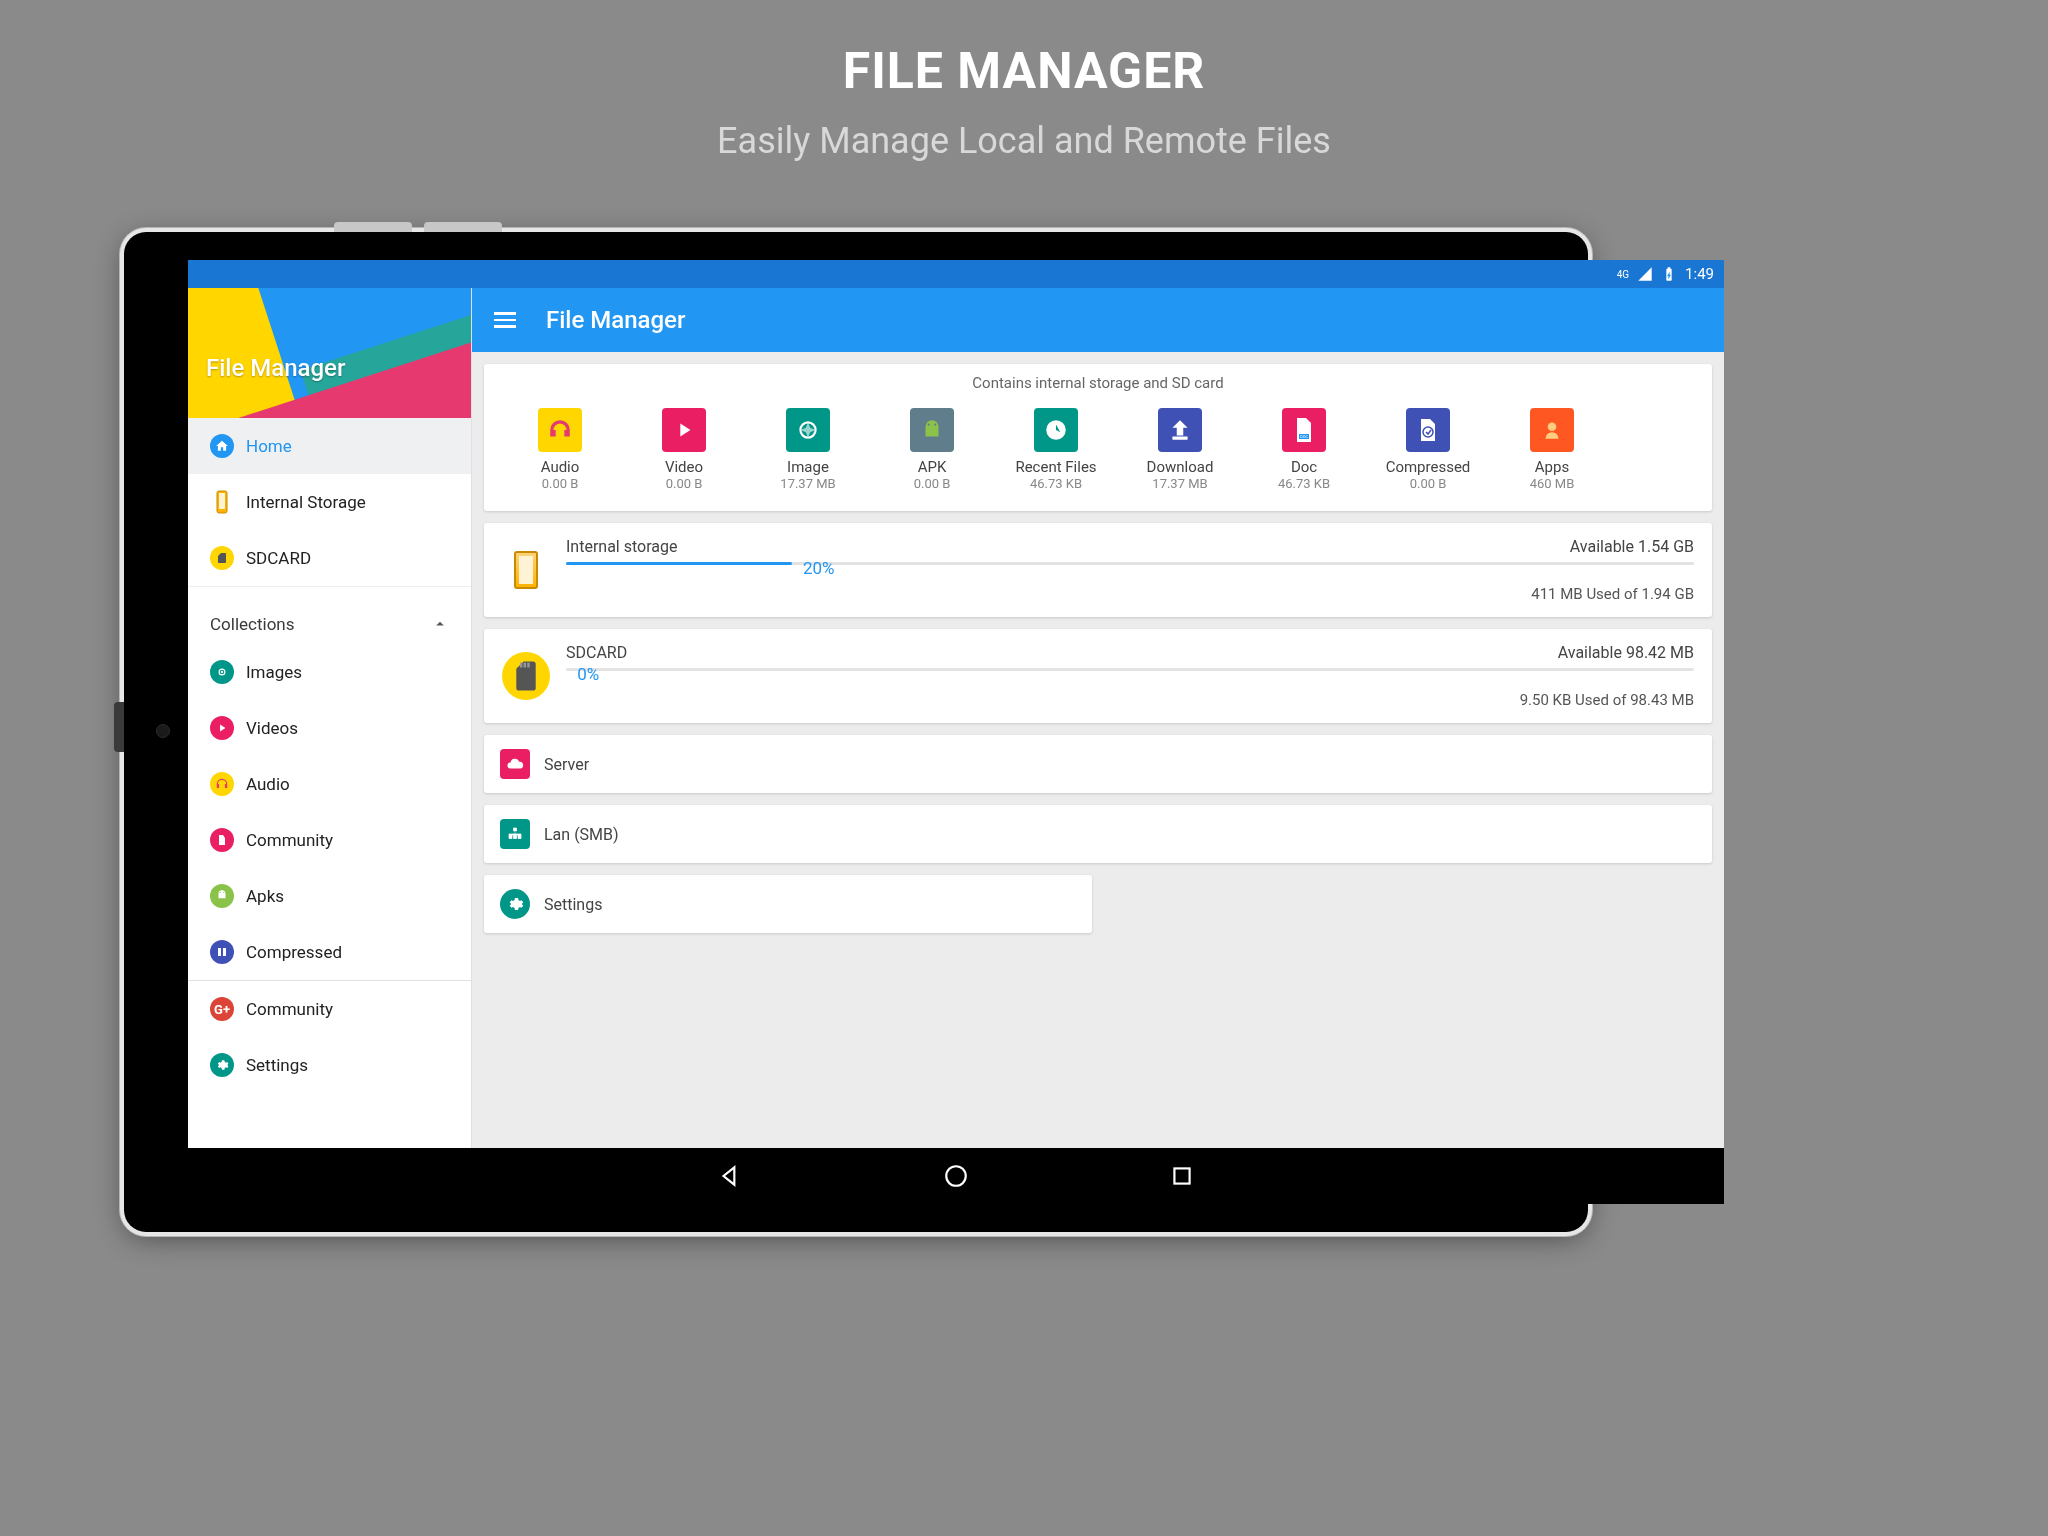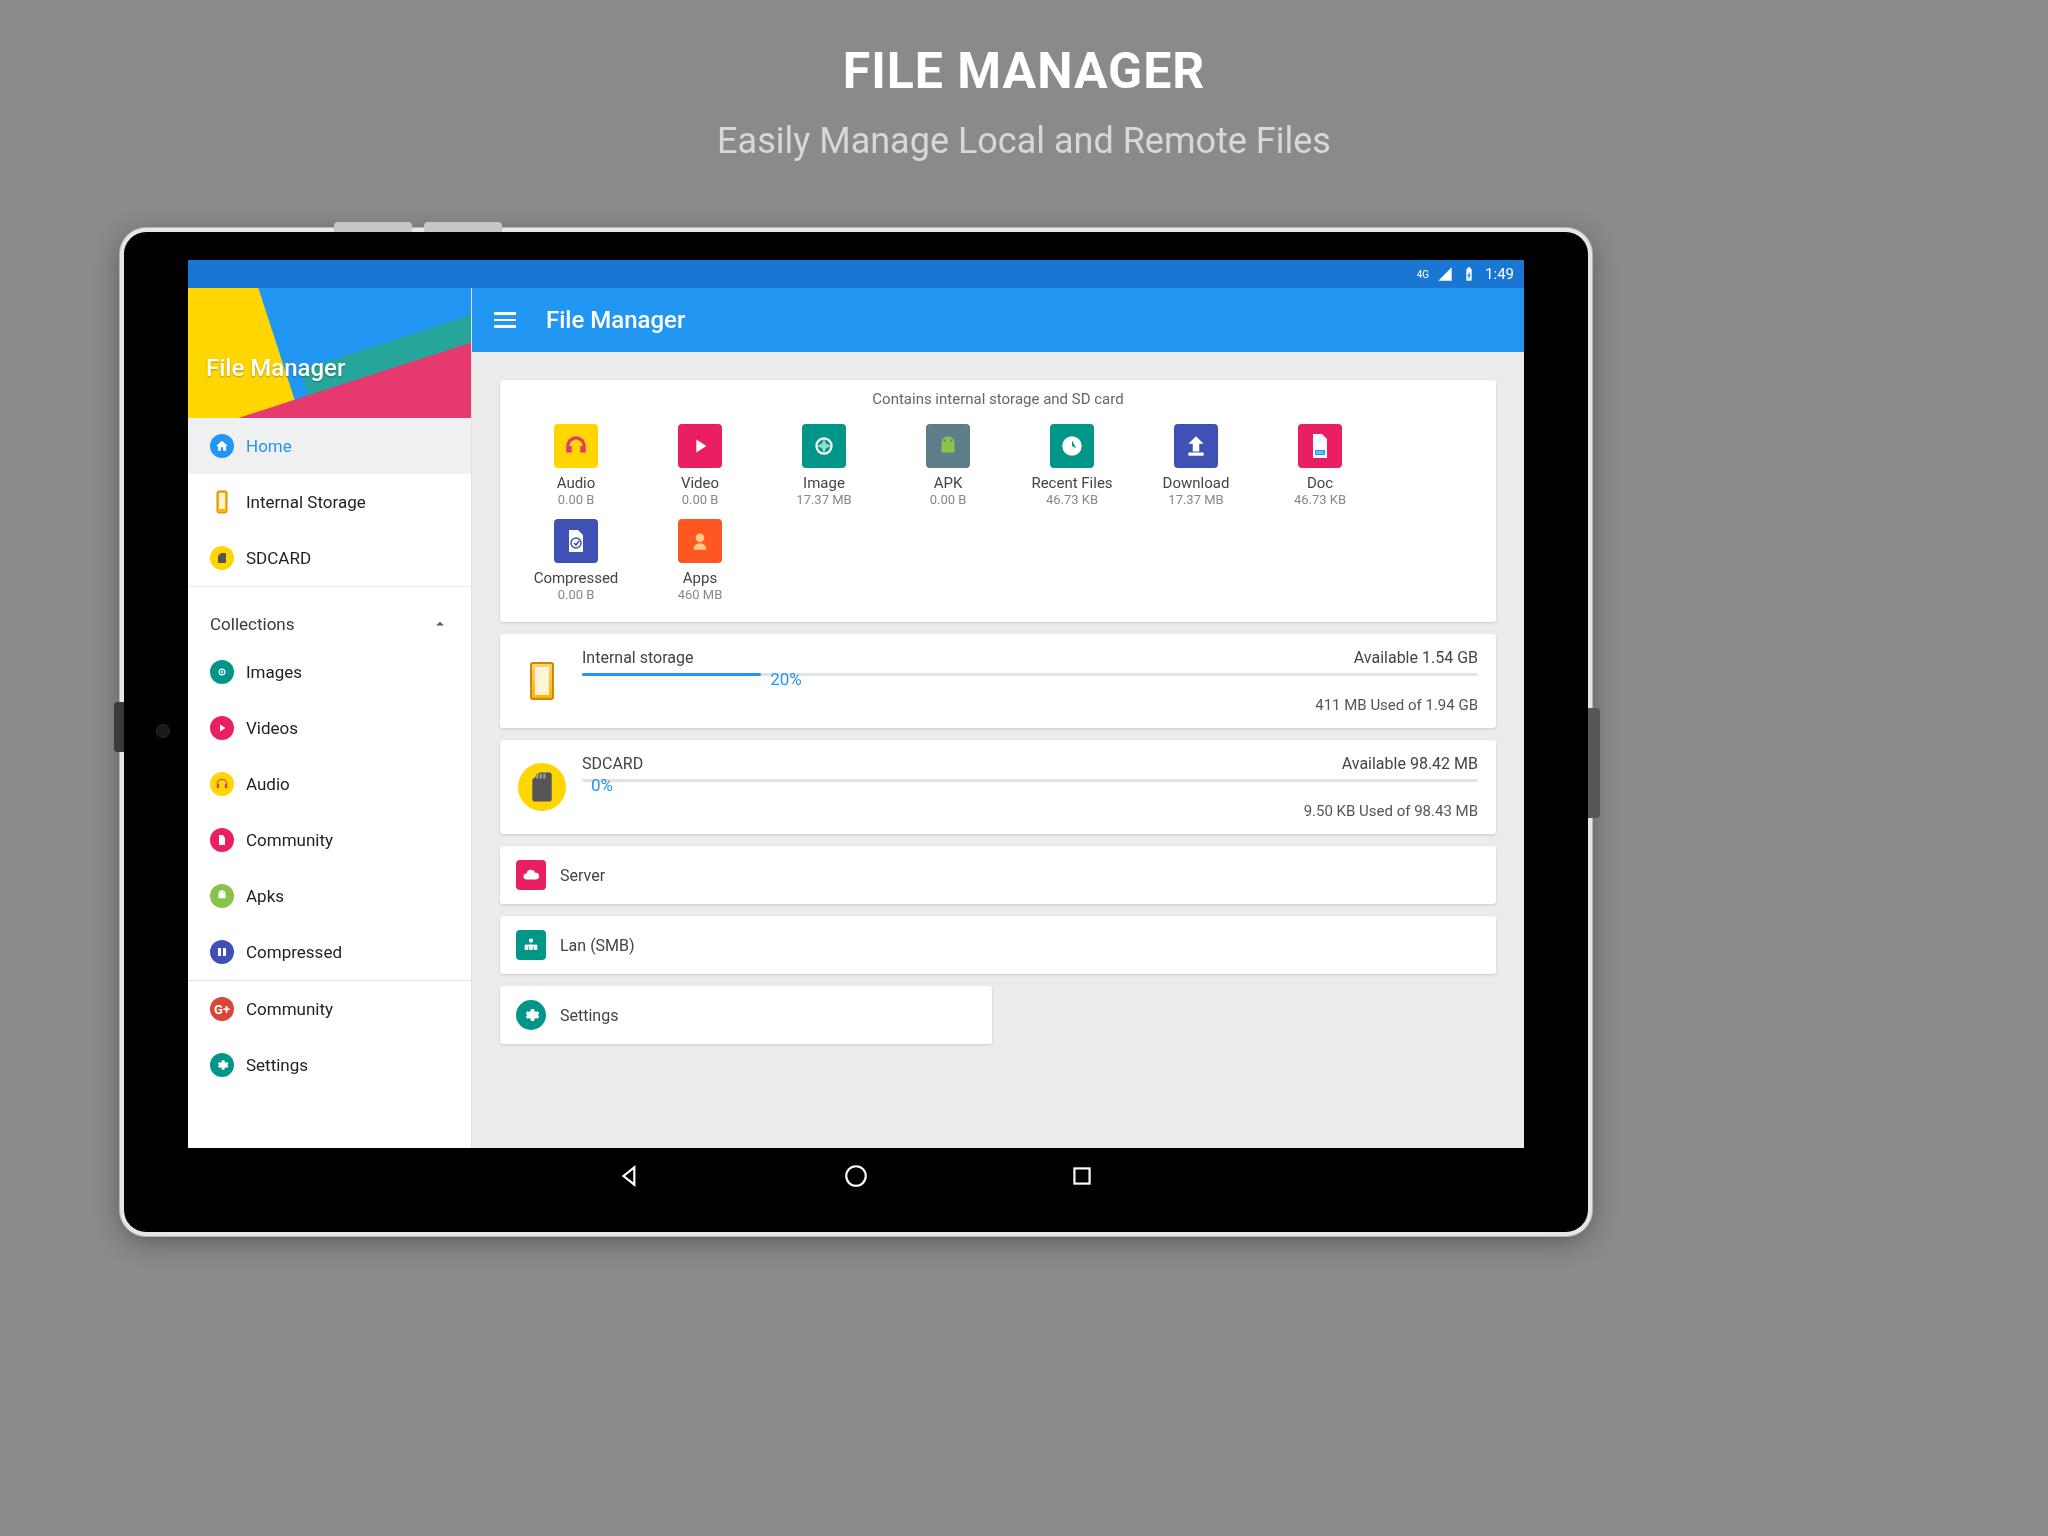--- a/index.html
+++ b/index.html
@@ -8,21 +8,21 @@
 .marketing-title { text-align: center; color: #fff; font-size: 50px; font-weight: 700; padding-top: 42px; letter-spacing: 1px; }
 .marketing-sub { text-align: center; color: #d8d8d8; font-size: 36px; font-weight: 400; padding-top: 20px; }
 
 .tablet-frame { position: absolute; left: 124px; top: 232px; width: 1464px; height: 1000px; background: #000; border-radius: 22px; box-shadow: 0 0 0 4px #e6e6e6, 0 0 0 5px #b5b5b5, 0 6px 28px rgba(0,0,0,.45); }
 .tablet-btn-top1 { position:absolute; left:210px; top:-10px; width:78px; height:10px; background:#c7c7c7; border-radius:4px 4px 0 0;}
 .tablet-btn-top2 { position:absolute; left:300px; top:-10px; width:78px; height:10px; background:#c7c7c7; border-radius:4px 4px 0 0;}
 .tablet-btn-right { position:absolute; right:-12px; top:476px; width:12px; height:110px; background:#565656; border-radius:0 4px 4px 0;}
 .tablet-btn-left { position:absolute; left:-10px; top:470px; width:10px; height:50px; background:#3a3a3a; border-radius:4px 0 0 4px;}
 .camera-dot { position:absolute; left:32px; top:492px; width:14px; height:14px; background:#1a1a1a; border-radius:50%; border:1px solid #2c2c2c;}
 
-.screen { position: absolute; left: 64px; top: 28px; width: 1336px; height: 944px; background: #8b5cf6; overflow: hidden; }
+.screen { position: absolute; left: 64px; top: 28px; width: 1536px; height: 944px; background: #8b5cf6; overflow: hidden; }
 
 .status-bar { height: 28px; background: #1976d2; display:flex; justify-content:flex-end; align-items:center; gap:8px; padding:0 10px; color:#fff; font-size:15px;}
 .status-ic { width:16px; height:16px; }
 
 .app-body { display:flex; height:calc(944px - 28px - 56px); }
 .nav-bar { height:56px; background:#000; display:flex; justify-content:center; align-items:center; gap:200px;}
 .nav-ic { width:26px; height:26px; }
 
 .sidebar { width:284px; background:#fff; display:flex; flex-direction:column; border-right:1px solid #e0e0e0; overflow:hidden;}
 .sidebar-header { height:130px; position:relative; overflow:hidden; background:#3f51b5;}
@@ -36,21 +36,21 @@
 .side-icon{width:24px;height:24px;border-radius:50%;display:flex;align-items:center;justify-content:center;flex-shrink:0;}
 .side-section{padding:27px 22px 10px;font-size:17px;color:#3a3a3a;display:flex;justify-content:space-between;align-items:center;border-top:1px solid #eee;}
 .side-divider{border-top:1px solid #e0e0e0;}
 
 .main { flex:1; display:flex; flex-direction:column; background:#ececec;}
 .appbar { height:64px; background:#2196f3; display:flex; align-items:center; padding:0 22px; gap:30px; color:#fff;}
 .appbar-title{font-size:24px;font-weight:500;}
 .hamburger{display:flex;flex-direction:column;gap:4px;cursor:pointer;}
 .hamburger span{width:22px;height:2.5px;background:#fff;}
 
-.content{padding:28px;overflow:auto;flex:1;}
+.content{padding:12px;overflow:auto;flex:1;}
 .card{background:#fff;border-radius:3px;box-shadow:0 1px 3px rgba(0,0,0,.15);margin-bottom:12px;}
 .card-hint{text-align:center;padding:10px 0 4px;font-size:15px;color:#666;}
 .cat-grid{display:flex;flex-wrap:wrap;padding:6px 14px 14px;}
 .cat-item{width:124px;display:flex;flex-direction:column;align-items:center;padding:6px 0;cursor:pointer;}
 .cat-icon{width:44px;height:44px;border-radius:4px;display:flex;align-items:center;justify-content:center;margin-bottom:6px;}
 .cat-label{font-size:15px;color:#444;}
 .cat-size{font-size:13px;color:#888;}
 
 .storage-card{display:flex;padding:14px 18px;gap:16px;align-items:center;cursor:pointer;}
 .storage-icon{width:48px;height:48px;border-radius:50%;display:flex;align-items:center;justify-content:center;flex-shrink:0;}

